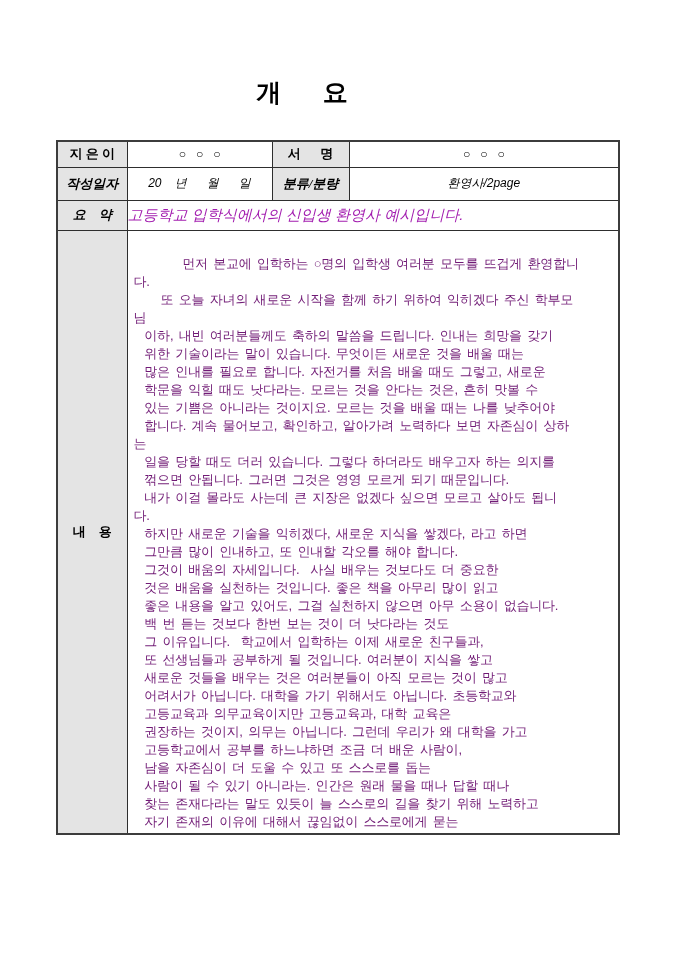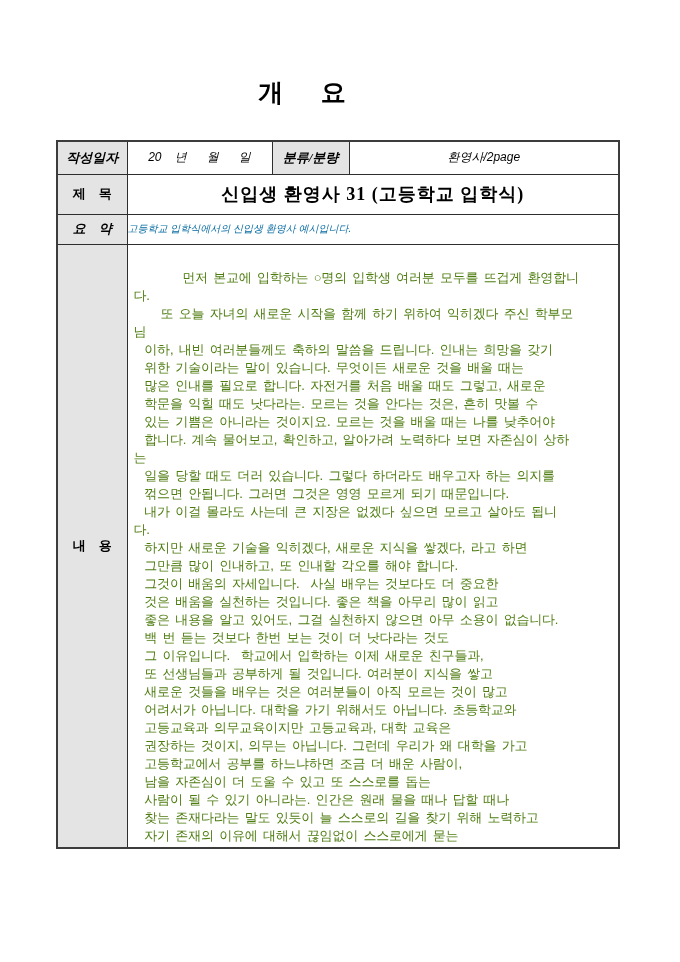--- a/index.html
+++ b/index.html
@@ -2,21 +2,21 @@
 <html><head>
 <meta charset="utf-8">
 <style>
   html,body { margin:0; padding:0; }
   body {
     width:680px; height:962px; background:#ffffff; position:relative;
     font-family:"Liberation Sans","DejaVu Sans",sans-serif; color:#111;
   }
   .doc-title {
     position:absolute; top:76px; left:0; width:604px;
-    text-align:center; font-family:Liberation Serif, serif;
+    text-align:center; font-family:Liberation Sans, sans-serif;
     font-size:25px; font-weight:bold; white-space:pre; color:#000;
   }
   table.overview {
     position:absolute; left:56px; top:140px; width:562px;
     border-collapse:collapse; table-layout:fixed;
     border:2px solid #3c3c3c;
   }
   table.overview th, table.overview td {
     border:1px solid #2e2e2e; padding:0; overflow:hidden;
   }
@@ -32,50 +32,52 @@
   tr.r1 { height:26px; }
   tr.r2 { height:33px;font-style:italic; }
   tr.r3 { height:40px; }
   tr.r4 { height:30px;font-style:italic; }
   tr.r5 { height:604px; }
   td.center-val { text-align:center; font-size:12px; white-space:pre; color:#000; }
   td.subject-cell {
     text-align:center; font-family:"Liberation Serif","DejaVu Serif",serif;
     font-size:18px; font-weight:bold; letter-spacing:1px; color:#000;
   }
-  td.summary-cell { font-size:10px; padding-left:14px; color:#0369a1; }
+  td.summary-cell { font-size:15px; padding-left:14px; color:#a21caf; }
   td.content-cell { vertical-align:top; }
   .content-block { padding:24px 4px 0 6px; }
   .content-line {
     white-space:pre; font-size:13px; line-height:18px;
-    word-spacing:2px; letter-spacing:-0.2px; color:#4d7c0f;
+    word-spacing:2px; letter-spacing:-0.2px; color:#701a75;
   }
 </style>
 </head>
 <body>
 
 <div class="doc-title">개      요</div>
 
 <table class="overview">
   <colgroup>
     <col class="col-label1">
       <col class="col-val1">
       <col class="col-label2">
       <col class="col-val2">
   </colgroup>
   <tbody>
+      <tr class="r1">
+    <th>지 은 이</th>
+    <td class="center-val">○   ○   ○</td>
+    <th>서      명</th>
+    <td class="center-val">○   ○   ○</td>
+  </tr>
   <tr class="r2">
     <th>작성일자</th>
     <td class="center-val">20    년      월      일</td>
     <th>분류/분량</th>
     <td class="center-val">환영사/2page</td>
-  </tr>
-  <tr class="r3">
-    <th>제    목</th>
-    <td class="subject-cell" colspan="3">신입생 환영사 31 (고등학교 입학식)</td>
   </tr>
   <tr class="r4">
     <th>요    약</th>
     <td class="summary-cell" colspan="3">고등학교 입학식에서의 신입생 환영사 예시입니다.</td>
   </tr>
   <tr class="r5">
     <th>내    용</th>
     <td class="content-cell" colspan="3">
       <div class="content-block">
             <div class="content-line">         먼저 본교에 입학하는 ○명의 입학생 여러분 모두를 뜨겁게 환영합니</div>

